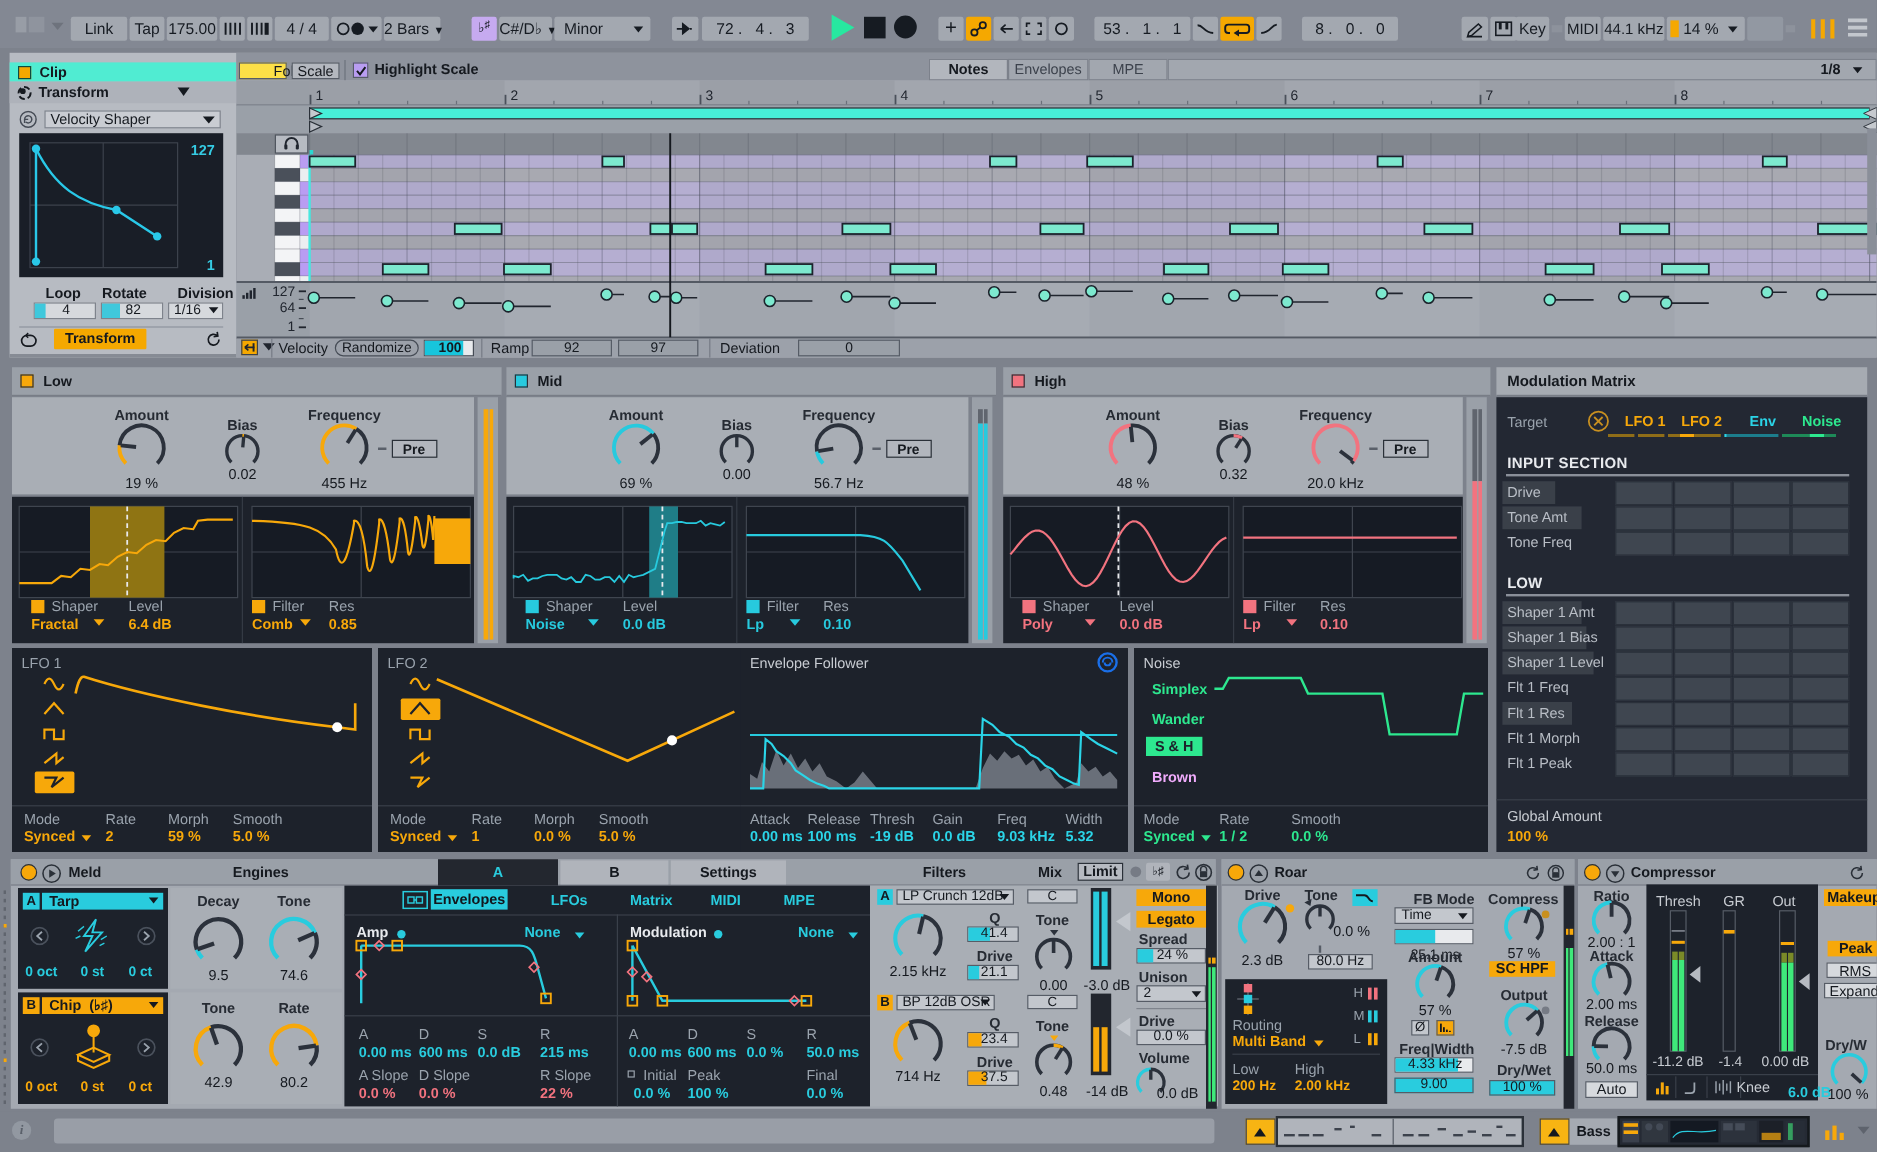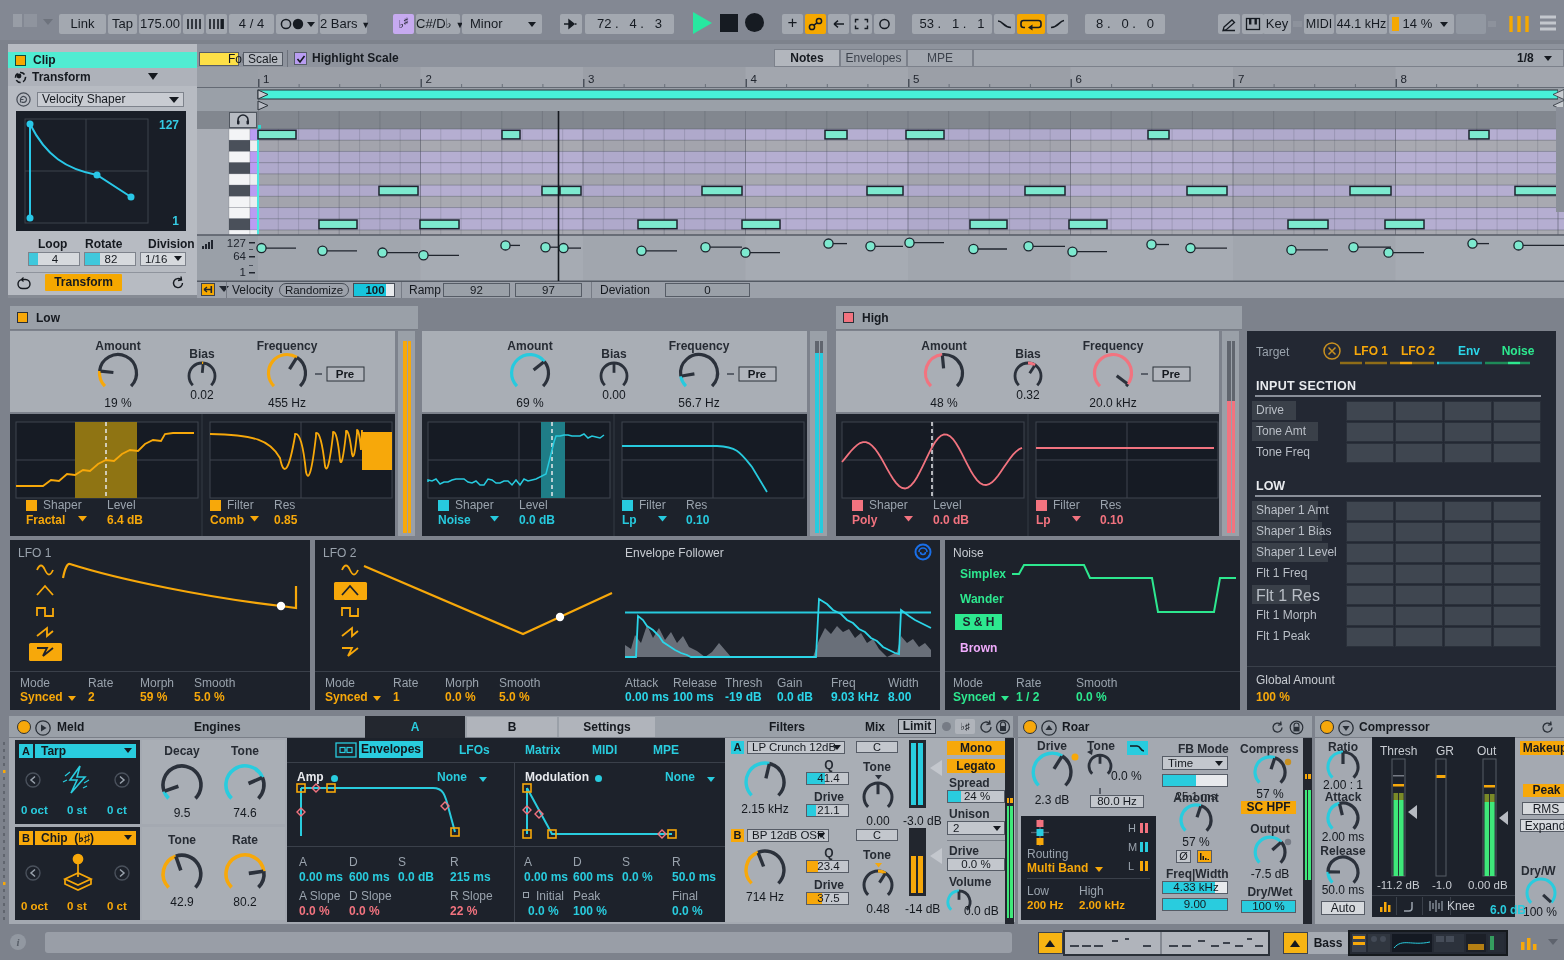--- a/index.html
+++ b/index.html
@@ -615,20 +615,24 @@
 <text x="97" y="110" font-size="12" font-weight="bold" fill="#f7a80a">6.4 dB</text>
 <rect x="200" y="86" width="11" height="11" fill="#f7a80a"></rect>
 <text x="217" y="95" font-size="12" fill="#9aa3ad">Filter</text>
 <text x="264" y="95" font-size="12" fill="#9aa3ad">Res</text>
 <text x="200" y="110" font-size="12" font-weight="bold" fill="#f7a80a">Comb</text>
 <path d="M240 102 l9 0 -4.5 5.5 z" fill="#f7a80a"></path>
 <text x="264" y="110" font-size="12" font-weight="bold" fill="#f7a80a">0.85</text>
 </svg>
 </div>
 <div class="abs" style="left:422px;top:306px;width:408px;height:230px;">
+<div class="abs" style="left:0;top:0;width:408px;height:24px;background:#9aa0a8;border-bottom:1px solid #787d86;">
+<div class="abs" style="left:7px;top:6px;width:11px;height:11px;background:#27cade;border:1px solid #2a3038;"></div>
+<div class="abs" style="left:26px;top:5px;font-weight:bold;font-size:12px;color:#15191f;">Mid</div>
+      </div>
 <div class="abs" style="left:0;top:25px;width:385px;height:81px;background:#a9aeb5;"></div>
 <div class="abs" style="left:388px;top:25px;width:17px;height:205px;background:#9aa0a8;"></div>
 <div class="abs" style="left:393px;top:35px;width:3.5px;height:12px;background:#60656e;"></div>
 <div class="abs" style="left:397.5px;top:35px;width:3.5px;height:12px;background:#60656e;"></div>
 <div class="abs" style="left:393px;top:47px;width:3.5px;height:180px;background:#27cade;"></div>
 <div class="abs" style="left:397.5px;top:47px;width:3.5px;height:180px;background:#27cade;"></div>
 <svg class="abs" style="left:0;top:25px;" width="385" height="81">
 <text x="108" y="19" font-size="12" font-weight="bold" fill="#262b33" text-anchor="middle">Amount</text>
 <path d="M94.9 55.1 A18.5 18.5 0 1 1 122.4 30.4" fill="none" stroke="#27cade" stroke-width="3.2" stroke-linecap="butt"></path>
 <path d="M122.4 30.4 A18.5 18.5 0 0 1 121.1 55.1" fill="none" stroke="#2b313b" stroke-width="3.2" stroke-linecap="butt"></path>
@@ -792,41 +796,44 @@
 <div class="abs" style="left:8px;top:150px;font-size:12px;font-weight:bold;color:#2bd5e8;">0.00 ms</div>
 <div class="abs" style="left:56px;top:136px;font-size:12px;color:#9aa3ad;">Release</div>
 <div class="abs" style="left:56px;top:150px;font-size:12px;font-weight:bold;color:#2bd5e8;">100 ms</div>
 <div class="abs" style="left:108px;top:136px;font-size:12px;color:#9aa3ad;">Thresh</div>
 <div class="abs" style="left:108px;top:150px;font-size:12px;font-weight:bold;color:#2bd5e8;">-19 dB</div>
 <div class="abs" style="left:160px;top:136px;font-size:12px;color:#9aa3ad;">Gain</div>
 <div class="abs" style="left:160px;top:150px;font-size:12px;font-weight:bold;color:#2bd5e8;">0.0 dB</div>
 <div class="abs" style="left:214px;top:136px;font-size:12px;color:#9aa3ad;">Freq</div>
 <div class="abs" style="left:214px;top:150px;font-size:12px;font-weight:bold;color:#2bd5e8;">9.03 kHz</div>
 <div class="abs" style="left:271px;top:136px;font-size:12px;color:#9aa3ad;">Width</div>
-<div class="abs" style="left:271px;top:150px;font-size:12px;font-weight:bold;color:#2bd5e8;">8.00</div>
+<div class="abs" style="left:271px;top:150px;font-size:12px;font-weight:bold;color:#2bd5e8;">5.32</div>
 </div>
 <div class="abs dark" style="left:945px;top:540px;width:295px;height:170px;background:#1d222b;">
 <div class="abs" style="left:8px;top:6px;font-size:12px;color:#c8ccd2;">Noise</div>
 <div class="abs" style="left:15px;top:27px;font-size:12px;font-weight:bold;color:#2de88f;">Simplex</div>
 <div class="abs" style="left:15px;top:52px;font-size:12px;font-weight:bold;color:#2de88f;">Wander</div>
 <div class="abs" style="left:10px;top:74px;width:47px;height:16px;background:#2de88f;text-align:center;font-size:12px;font-weight:bold;color:#1d222b;line-height:16px;">S &amp; H</div>
 <div class="abs" style="left:15px;top:101px;font-size:12px;font-weight:bold;color:#f0abfc;">Brown</div>
 <svg class="abs" style="left:0;top:0;" width="295" height="132">
 <path d="M67 34 L74 34 L79 25 L139 25 L145 38 L207 38 L213 72 L269 72 L275 38 L291 38" fill="none" stroke="#2de88f" stroke-width="2"></path>
 </svg>
 <div class="abs" style="left:0;top:131px;width:295px;height:1px;background:#3a404a;"></div>
 <div class="abs" style="left:8px;top:136px;font-size:12px;color:#9aa3ad;">Mode</div>
 <div class="abs" style="left:8px;top:150px;font-size:12px;font-weight:bold;color:#2de88f;">Synced</div>
 <div class="abs" style="left:71px;top:136px;font-size:12px;color:#9aa3ad;">Rate</div>
 <div class="abs" style="left:71px;top:150px;font-size:12px;font-weight:bold;color:#2de88f;">1 / 2</div>
 <div class="abs" style="left:131px;top:136px;font-size:12px;color:#9aa3ad;">Smooth</div>
 <div class="abs" style="left:131px;top:150px;font-size:12px;font-weight:bold;color:#2de88f;">0.0 %</div>
 <div class="abs" style="left:56px;top:156px;width:0;height:0;border-left:4.5px solid transparent;border-right:4.5px solid transparent;border-top:5.5px solid #2de88f;"></div>
 </div>
 <div class="abs" style="left:1247px;top:306px;width:309px;height:404px;">
+<div class="abs" style="left:0;top:0;width:309px;height:24px;background:#a6abb2;border-bottom:1px solid #787d86;">
+<div class="abs" style="left:9px;top:5px;font-weight:bold;font-size:12.5px;color:#15191f;">Modulation Matrix</div>
+      </div>
 <div class="abs dark" style="left:0;top:25px;width:309px;height:379px;background:#232833;">
 <div class="abs" style="left:9px;top:14px;font-size:12px;color:#9aa3ad;">Target</div>
 <svg class="abs" style="left:75px;top:10px;" width="20" height="20">
           <circle cx="10" cy="10" r="8" fill="none" stroke="#c89020" stroke-width="1.5"></circle>
           <path d="M6.5 6.5 l7 7 M13.5 6.5 l-7 7" stroke="#c89020" stroke-width="1.5"></path>
         </svg>
 <div class="abs" style="left:101px;top:13px;width:46px;text-align:center;font-size:12px;font-weight:bold;color:#f7a80a;">LFO 1</div>
 <div class="abs" style="left:148px;top:13px;width:46px;text-align:center;font-size:12px;font-weight:bold;color:#f7a80a;">LFO 2</div>
 <div class="abs" style="left:204px;top:13px;width:36px;text-align:center;font-size:12px;font-weight:bold;color:#2bd5e8;">Env</div>
 <div class="abs" style="left:249px;top:13px;width:44px;text-align:center;font-size:12px;font-weight:bold;color:#2de88f;">Noise</div>
@@ -882,21 +889,21 @@
 <div class="abs" style="left:99px;top:212px;width:48px;height:19.5px;background:#3f4650;border:1px solid #2a303a;"></div>
 <div class="abs" style="left:148px;top:212px;width:48px;height:19.5px;background:#3f4650;border:1px solid #2a303a;"></div>
 <div class="abs" style="left:197px;top:212px;width:48px;height:19.5px;background:#3f4650;border:1px solid #2a303a;"></div>
 <div class="abs" style="left:246px;top:212px;width:48px;height:19.5px;background:#3f4650;border:1px solid #2a303a;"></div>
 <div class="abs" style="left:9px;top:235px;font-size:12px;color:#b9bec6;">Flt 1 Freq</div>
 <div class="abs" style="left:99px;top:233px;width:48px;height:19.5px;background:#3f4650;border:1px solid #2a303a;"></div>
 <div class="abs" style="left:148px;top:233px;width:48px;height:19.5px;background:#3f4650;border:1px solid #2a303a;"></div>
 <div class="abs" style="left:197px;top:233px;width:48px;height:19.5px;background:#3f4650;border:1px solid #2a303a;"></div>
 <div class="abs" style="left:246px;top:233px;width:48px;height:19.5px;background:#3f4650;border:1px solid #2a303a;"></div>
 <div class="abs" style="left:5px;top:254px;width:58px;height:19px;background:#3a4049;"></div>
-<div class="abs" style="left:9px;top:256px;font-size:16px;color:#b9bec6;">Flt 1 Res</div>
+<div class="abs" style="left:9px;top:256px;font-size:12px;color:#b9bec6;">Flt 1 Res</div>
 <div class="abs" style="left:99px;top:254px;width:48px;height:19.5px;background:#3f4650;border:1px solid #2a303a;"></div>
 <div class="abs" style="left:148px;top:254px;width:48px;height:19.5px;background:#3f4650;border:1px solid #2a303a;"></div>
 <div class="abs" style="left:197px;top:254px;width:48px;height:19.5px;background:#3f4650;border:1px solid #2a303a;"></div>
 <div class="abs" style="left:246px;top:254px;width:48px;height:19.5px;background:#3f4650;border:1px solid #2a303a;"></div>
 <div class="abs" style="left:9px;top:277px;font-size:12px;color:#b9bec6;">Flt 1 Morph</div>
 <div class="abs" style="left:99px;top:275px;width:48px;height:19.5px;background:#3f4650;border:1px solid #2a303a;"></div>
 <div class="abs" style="left:148px;top:275px;width:48px;height:19.5px;background:#3f4650;border:1px solid #2a303a;"></div>
 <div class="abs" style="left:197px;top:275px;width:48px;height:19.5px;background:#3f4650;border:1px solid #2a303a;"></div>
 <div class="abs" style="left:246px;top:275px;width:48px;height:19.5px;background:#3f4650;border:1px solid #2a303a;"></div>
 <div class="abs" style="left:9px;top:298px;font-size:12px;color:#b9bec6;">Flt 1 Peak</div>
@@ -1390,21 +1397,21 @@
 <rect x="64.5" y="38" width="9" height="3" fill="#f7a80a"></rect>
 <rect x="111" y="22" width="13" height="117" fill="none" stroke="#565c66"></rect>
 <rect x="112.5" y="65" width="4.6" height="74" fill="#3fe87a"></rect>
           <rect x="118" y="65" width="4.6" height="74" fill="#3fe87a"></rect>
 <rect x="112.5" y="57" width="4.6" height="8" fill="#7a8a28"></rect>
           <rect x="118" y="57" width="4.6" height="8" fill="#7a8a28"></rect>
 <rect x="112" y="48" width="11" height="2.5" fill="#f7a80a"></rect>
 <path d="M127 81 l9 -7 0 14 z" fill="#b6bac1"></path>
 </svg>
 <div class="abs" style="left:5px;top:142px;font-size:11.5px;color:#c8ccd2;">-11.2 dB</div>
-<div class="abs" style="left:60px;top:142px;font-size:11.5px;color:#c8ccd2;">-1.0</div>
+<div class="abs" style="left:60px;top:142px;font-size:11.5px;color:#c8ccd2;">-1.4</div>
 <div class="abs" style="left:96px;top:142px;font-size:11.5px;color:#c8ccd2;">0.00 dB</div>
 <div class="abs" style="left:0;top:158px;width:143px;height:1px;background:#3a404a;"></div>
 <svg class="abs" style="left:6px;top:162px;" width="16" height="14">
           <g fill="#f7a80a">
             <rect x="2" y="8" width="2.5" height="5"></rect>
             <rect x="6" y="3" width="2.5" height="10"></rect>
             <rect x="10" y="6" width="2.5" height="7"></rect>
           </g>
         </svg>
 <div class="abs" style="left:24px;top:160px;width:1px;height:18px;background:#3a404a;"></div>

